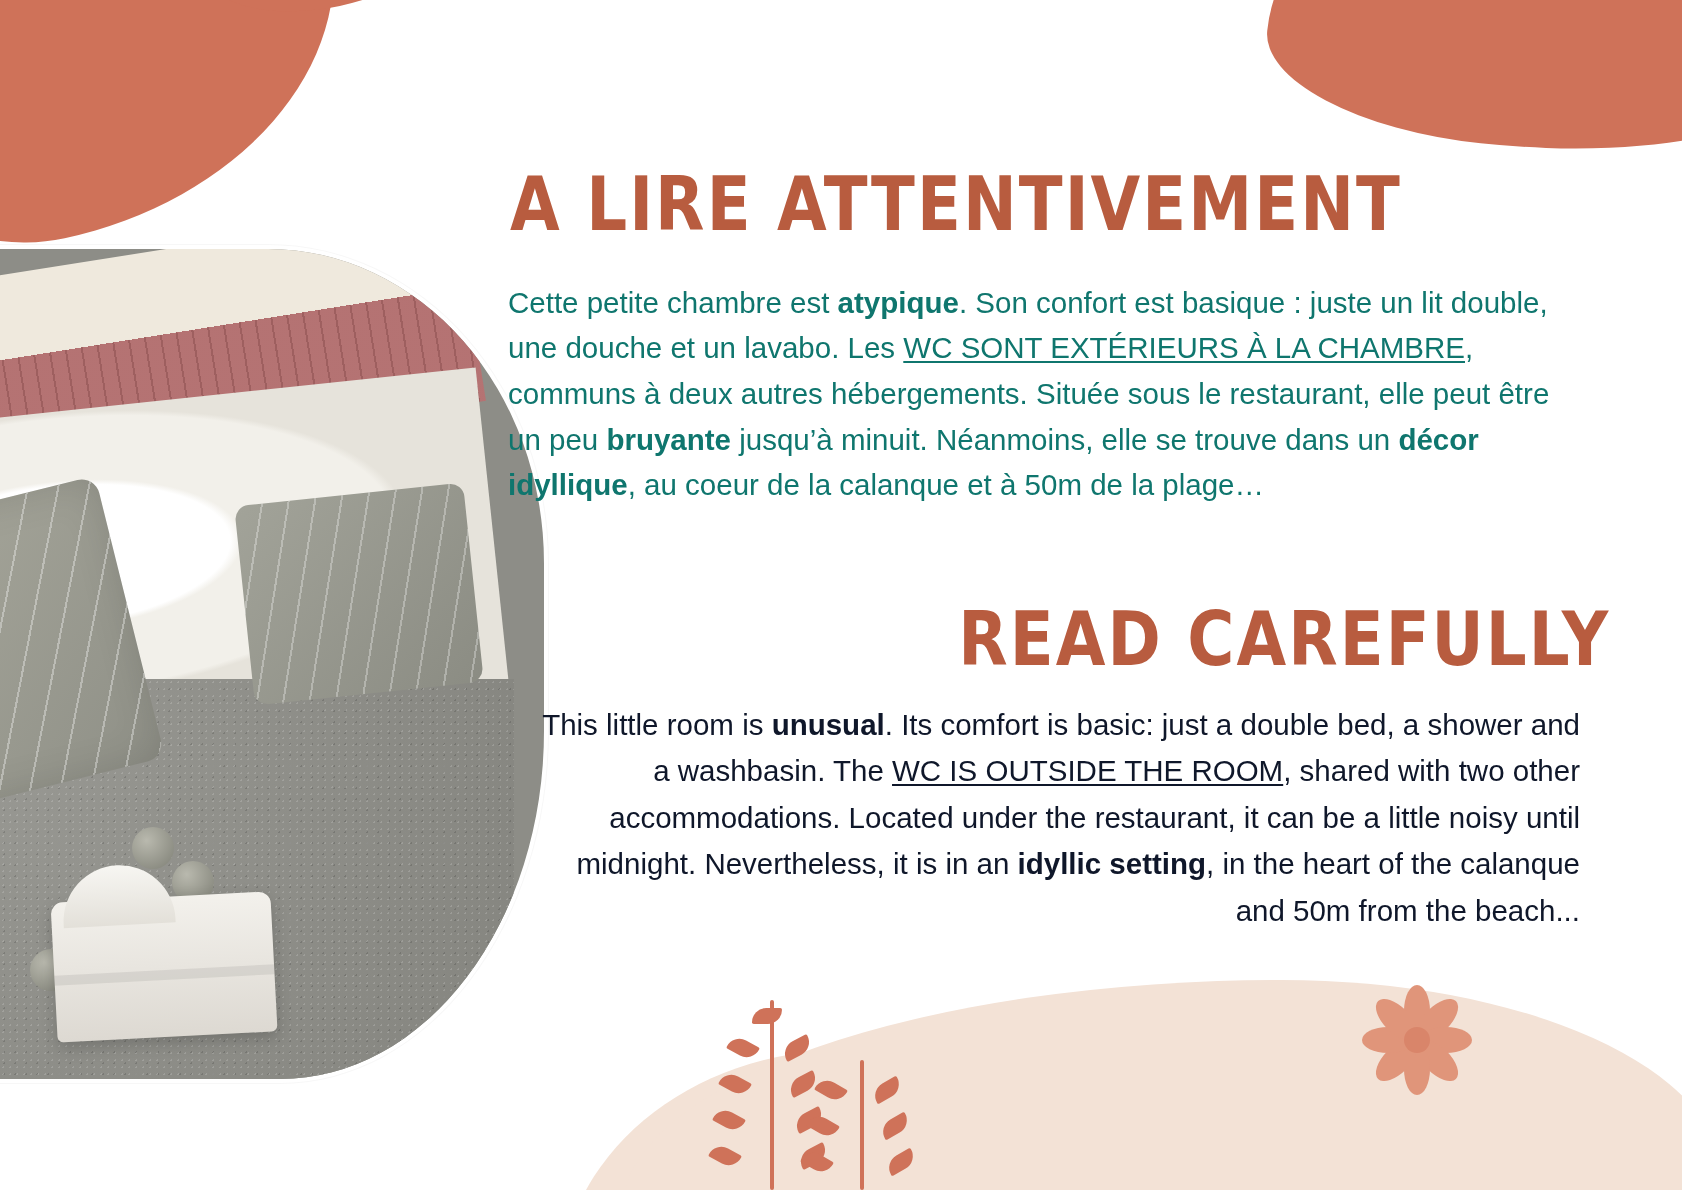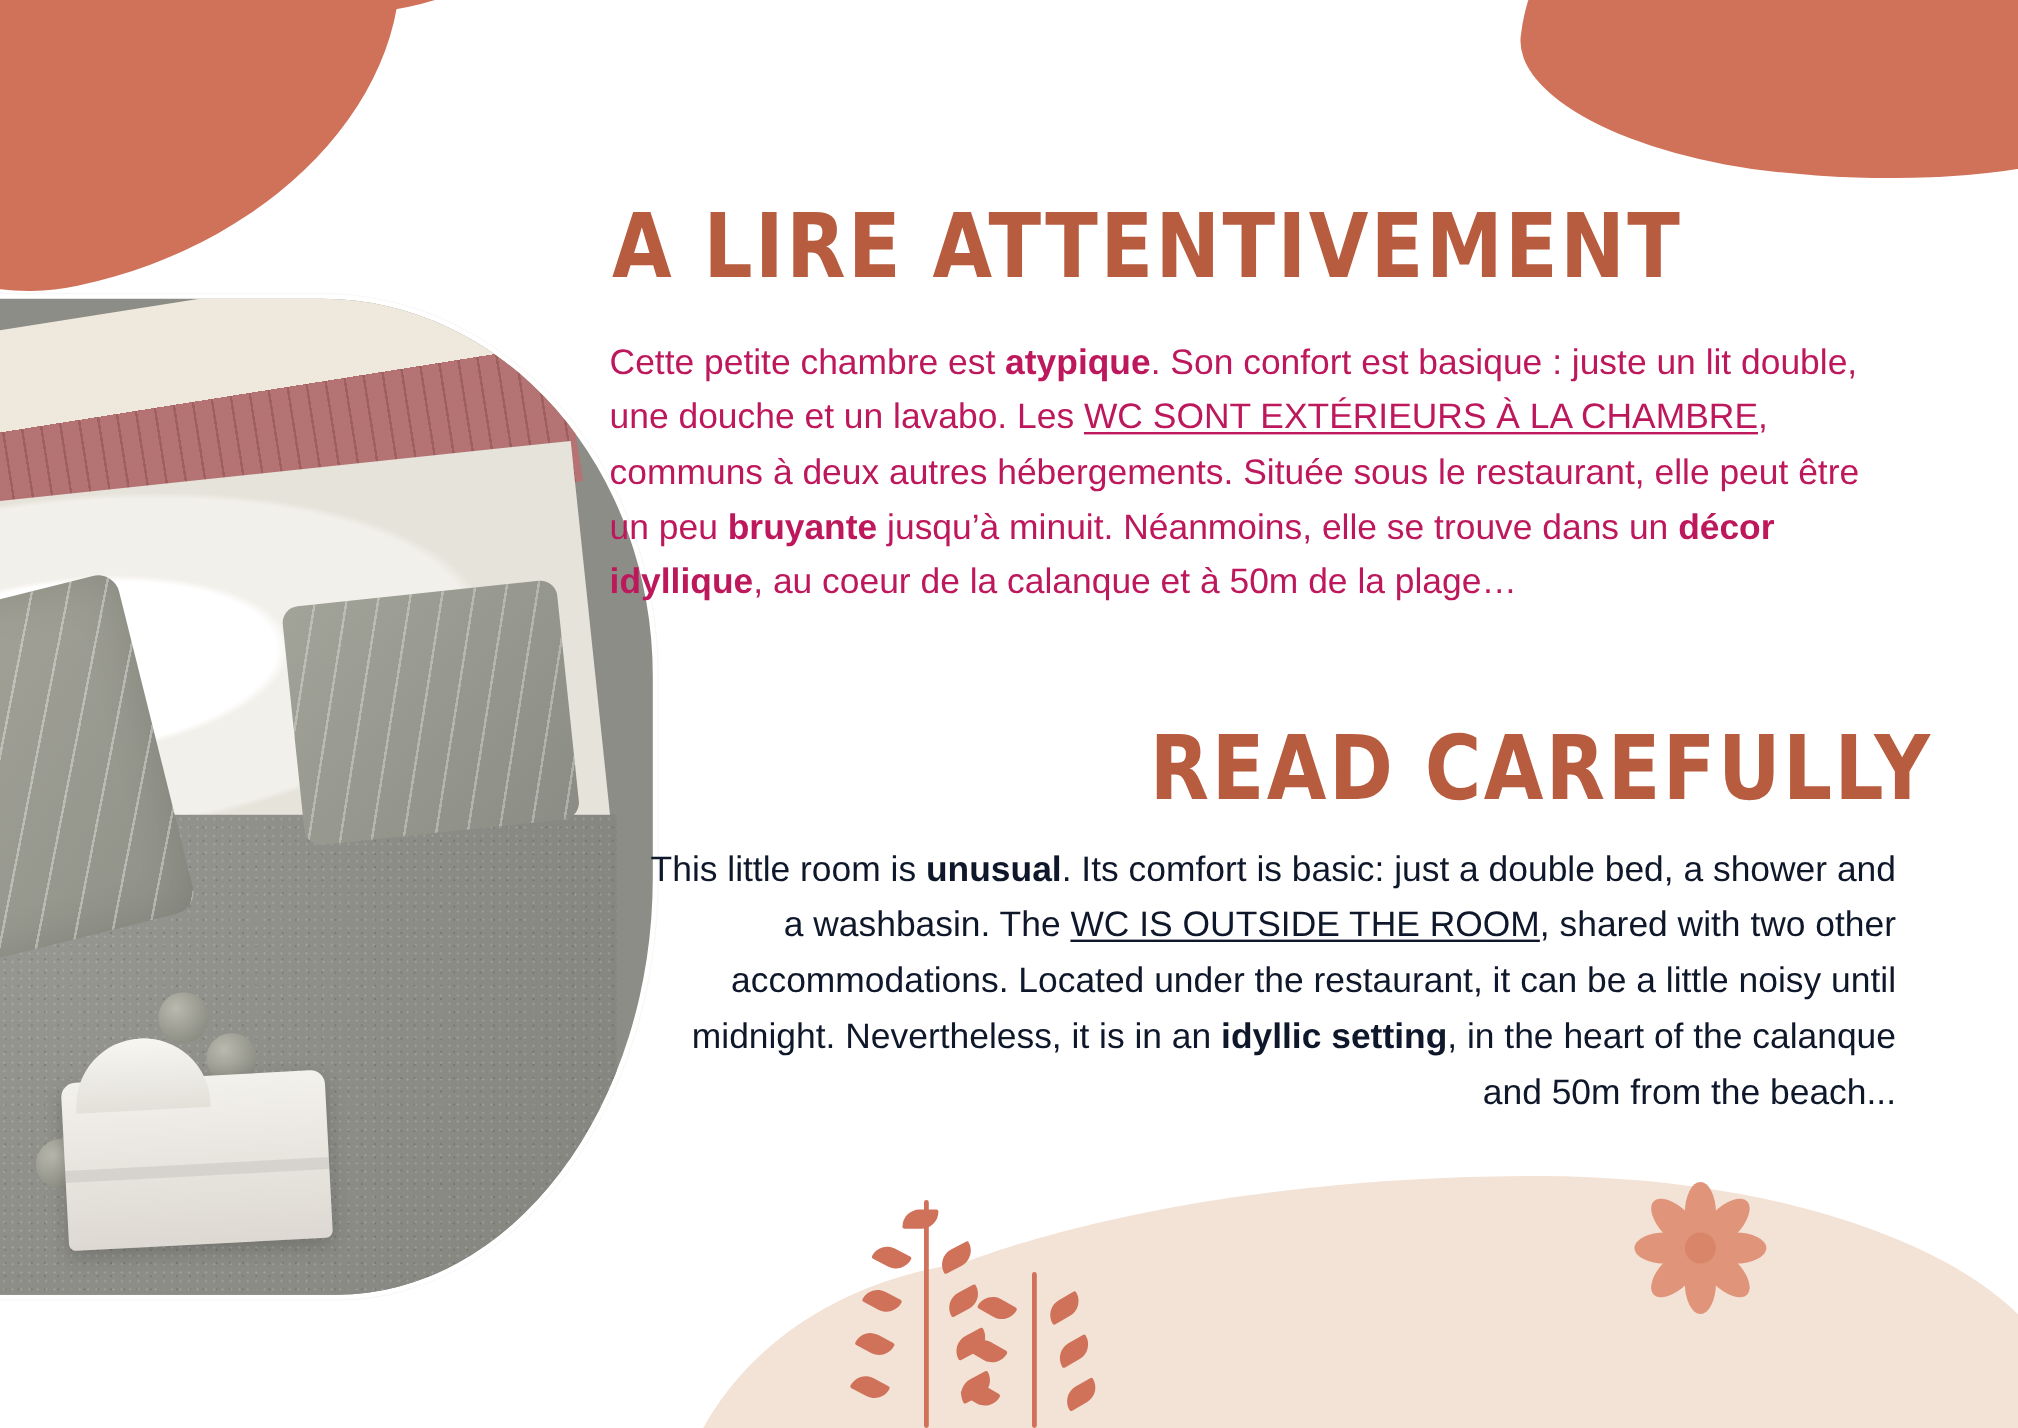--- a/index.html
+++ b/index.html
@@ -230,21 +230,21 @@
     transform: scale(1.02, 1.18);
     transform-origin: left top;
   }
   .para-fr {
     position: absolute;
     left: 8px;
     top: 250px;
     width: 1070px;
     font-size: 29.5px;
     line-height: 1.55;
-    color: #be185d;
+    color: #0f766e;
     text-align: left;
   }
   .title-en {
     position: absolute;
     right: 10px;
     top: 555px;
     font-family: "DejaVu Sans", sans-serif;
     font-weight: 700;
     font-size: 63px;
     letter-spacing: 2px;

